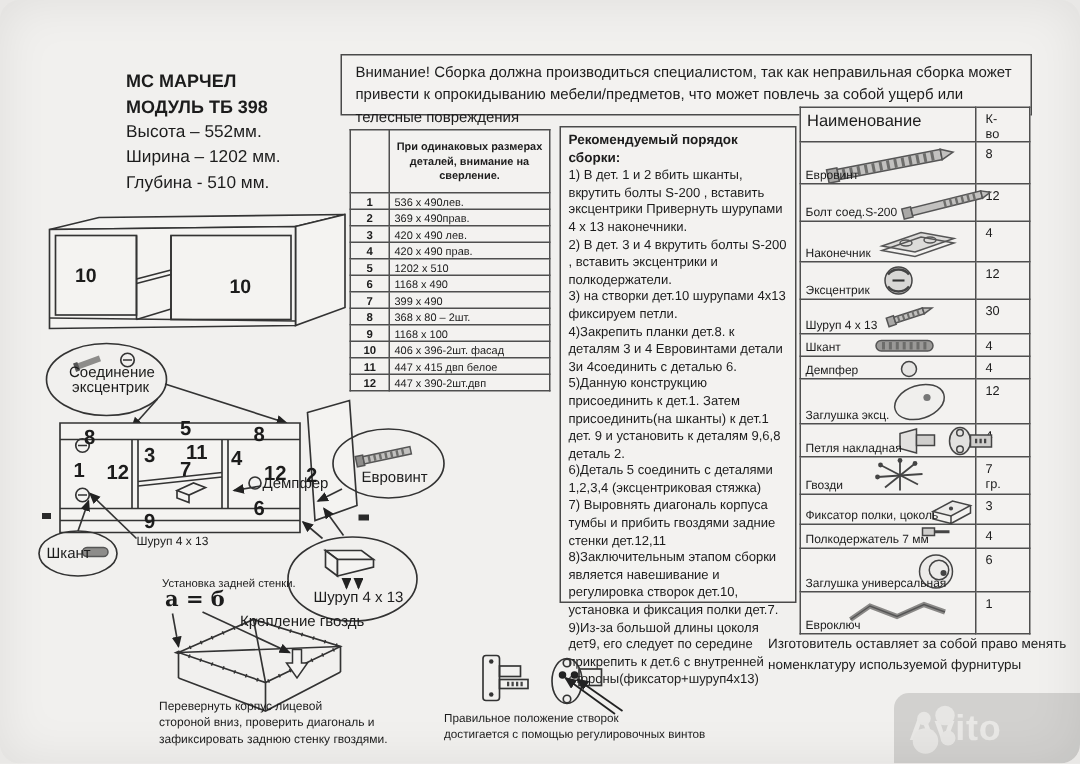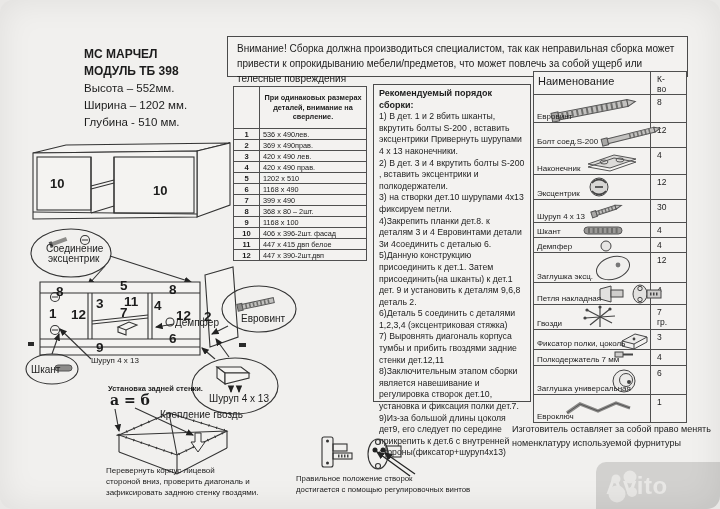--- a/index.html
+++ b/index.html
@@ -51,21 +51,21 @@
   .hw .lbl { position:absolute; left:3px; bottom:1px; font-size:8px; white-space:nowrap; }
   .hw .hdr1 { font-size:11px; padding:3px 0 0 4px; }
   .hw .ic { position:absolute; }
   .fn { left:512px; top:423px; width:205px; font-size:9px; line-height:13.5px; }
 
   
   .pn { position:absolute; font-weight:bold; font-size:13.5px; }
   .door-n { position:absolute; font-weight:bold; font-size:13px; }
   .cl { position:absolute; font-size:10px; white-space:nowrap; }
   .cl8 { position:absolute; font-size:8px; white-space:nowrap; }
-  .bp-t { position:absolute; font-size:7.5px; font-weight:bold; white-space:nowrap; }
+  .bp-t { position:absolute; font-size:7.5px; font-weight:normal; white-space:nowrap; }
   .bp-f { position:absolute; font-size:14px; font-weight:bold; font-family:"DejaVu Serif", serif; }
   .bp-n { position:absolute; font-size:8px; white-space:nowrap; }
   .hg-n { position:absolute; font-size:7.8px; white-space:nowrap; }
 
   svg { position:absolute; overflow:visible; }
   .ln { stroke:#333; fill:none; stroke-width:1.1; }
   .fl { fill:#f4f3f1; stroke:#333; stroke-width:1.1; }
 
   
   .wm {

